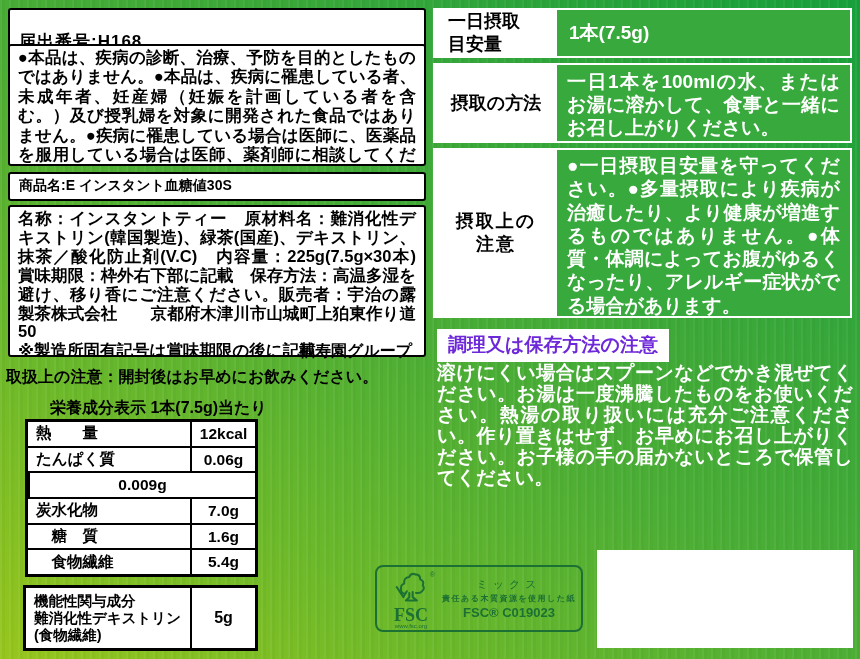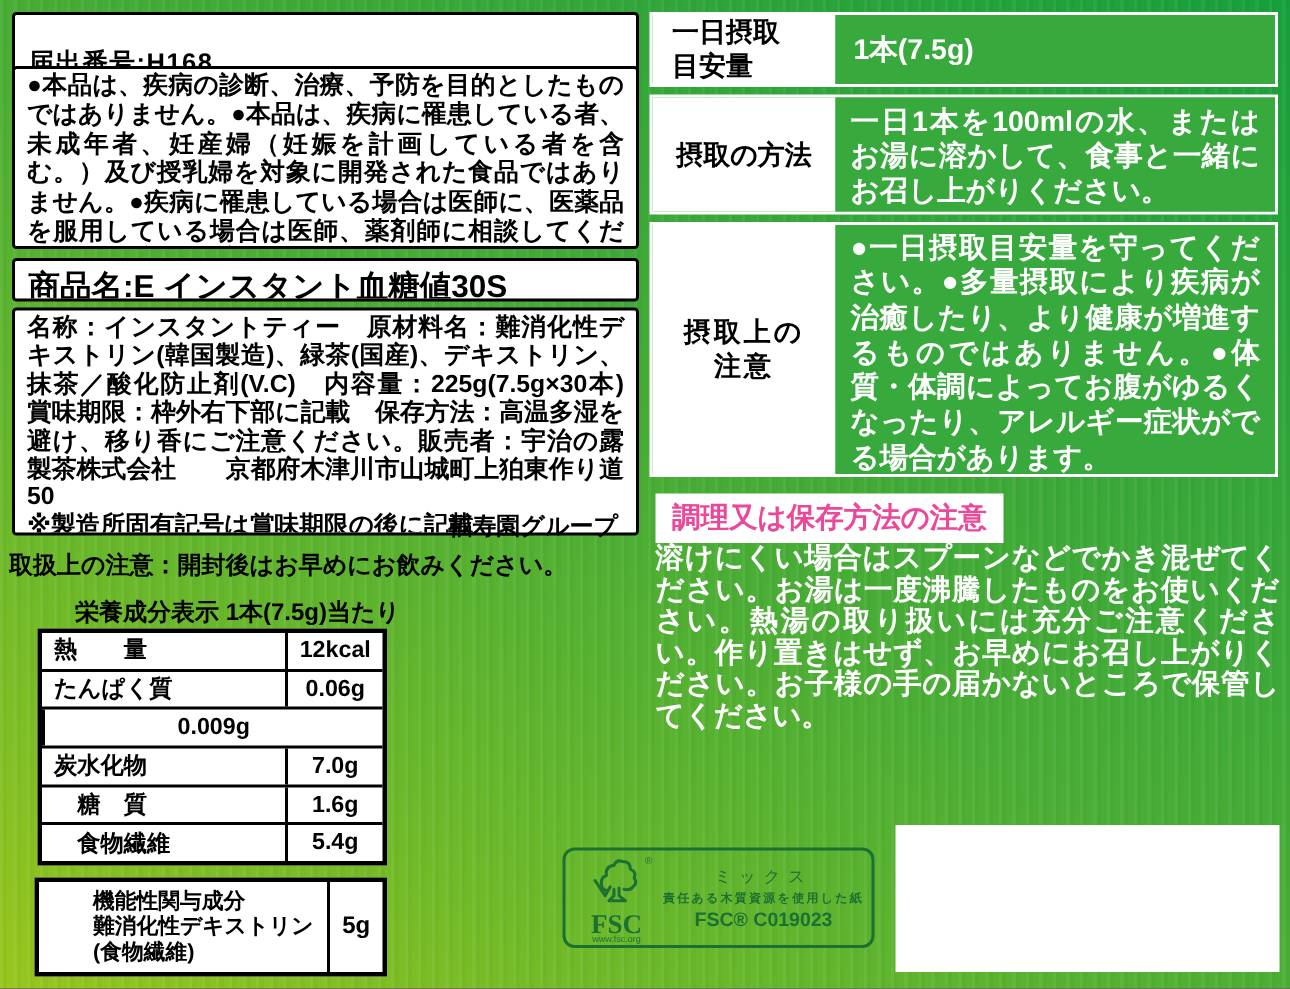--- a/index.html
+++ b/index.html
@@ -12,51 +12,51 @@
     color:#000;
   }
   .wbox {
     position:absolute; background:#fff; border:2.5px solid #000; border-radius:3px;
     font-weight:600; color:#000; overflow:hidden;
   }
   .jtext { text-align:justify; white-space:pre-line; }
   
   #notif   { left:8px;  top:8px;   width:418px; height:31px;  font-size:17px; padding:20px 9px; letter-spacing:1px; }
   #disc    { left:8px;  top:44px;  width:418px; height:122px; font-size:16.5px; line-height:19.4px; padding:2px 8px; }
-  #pname   { left:8px;  top:172px; width:418px; height:29px;  font-size:21px; padding:3px 9px; }
+  #pname   { left:8px;  top:172px; width:418px; height:29px;  font-size:14px; padding:3px 9px; }
   #details { left:8px;  top:205px; width:418px; height:152px; font-size:16.5px; line-height:18.9px; padding:2px 8px; }
   #group   { position:absolute; left:8px; top:341px; width:404px; text-align:right; font-size:16px; font-weight:600; }
   #handling{ position:absolute; left:6px; top:367px; font-size:16px; font-weight:700; }
   #ntitle  { position:absolute; left:50px; top:398px; font-size:16px; font-weight:700; }
   #ntable  { position:absolute; left:25px; top:419px; width:233px; height:158px;
              background:#fff; border:3px solid #000; display:flex; flex-direction:column; }
   .nrow { flex:1; display:flex; align-items:center; border-top:2px solid #000; font-weight:600; font-size:15.5px; }
   .nrow:first-child { border-top:none; }
   .nlabel { width:162px; padding-left:8px; white-space:pre; align-self:center; }
   .nvalue { flex:1; border-left:2px solid #000; text-align:center; align-self:stretch;
             display:flex; align-items:center; justify-content:center; }
   #fbox { position:absolute; left:23px; top:585px; width:235px; height:66px;
-          background:#fff; border:3px solid #000; display:flex; font-weight:600;padding-left:28px; }
+          background:#fff; border:3px solid #000; display:flex; font-weight:600; }
   #fbox .nlabel { font-size:14.5px; line-height:17px; white-space:pre-line; padding:3px 0 3px 8px; width:164px; }
   #fbox .nvalue { font-size:16px; }
   
   .rrow { position:absolute; left:433px; width:419px; border:2px solid #fff; display:flex; }
   #rrow1 { top:8px;   height:50px; }
   #rrow2 { top:63px;  height:80px; }
   #rrow3 { top:148px; height:170px; }
   .rlabel { width:122px; background:#fff; color:#000; font-weight:600; font-size:18px;
             display:flex; align-items:center; white-space:pre-line; line-height:23px; }
   #rrow1 .rlabel { padding-left:13px; }
   #rrow2 .rlabel { justify-content:center; }
   #rrow3 .rlabel { justify-content:center; text-align:center; letter-spacing:2px; }
   .rvalue { flex:1; background:#38a93c; color:#fff; font-weight:600; font-size:19px; }
   #rrow1 .rvalue { display:flex; align-items:center; padding-left:12px; }
   #rrow2 .rvalue { padding:5px 10px; line-height:23px; text-align:justify; }
   #rrow3 .rvalue { padding:4px 10px; line-height:23.3px; text-align:justify; }
-  #prephead { position:absolute; left:437px; top:329px; background:#fff; color:#ec4899;
+  #prephead { position:absolute; left:437px; top:329px; background:#fff; color:#6d28d9;
               font-weight:700; font-size:19px; padding:3px 11px 4px; }
   #prepbody { position:absolute; left:437px; top:362px; width:416px; color:#fff;
               font-weight:600; font-size:19px; line-height:21px; text-align:justify; }
   
   #fsc { position:absolute; left:375px; top:565px; width:208px; height:67px;
          border:2px solid #1c7033; border-radius:8px; color:#1c7033; display:flex; padding:4px 4px; }
   #fsc-left { width:60px; display:flex; flex-direction:column; align-items:center; position:relative; }
   #fsc-reg { position:absolute; right:6px; top:0; font-size:7px; }
   #fsc-acronym { font-family:"Liberation Serif","DejaVu Serif",serif; font-size:18px; font-weight:700; line-height:16px; }
   #fsc-url { font-size:6px; }

